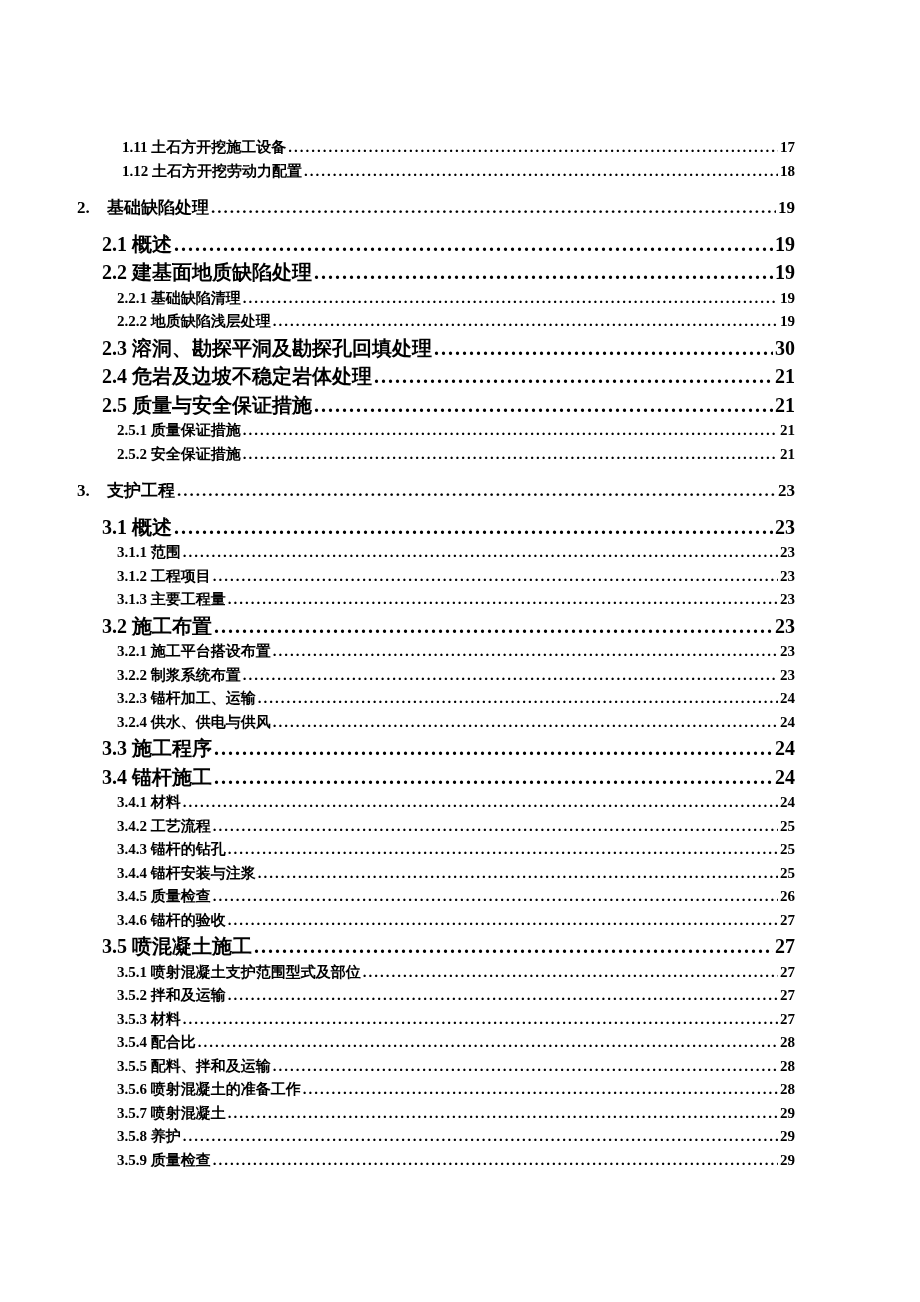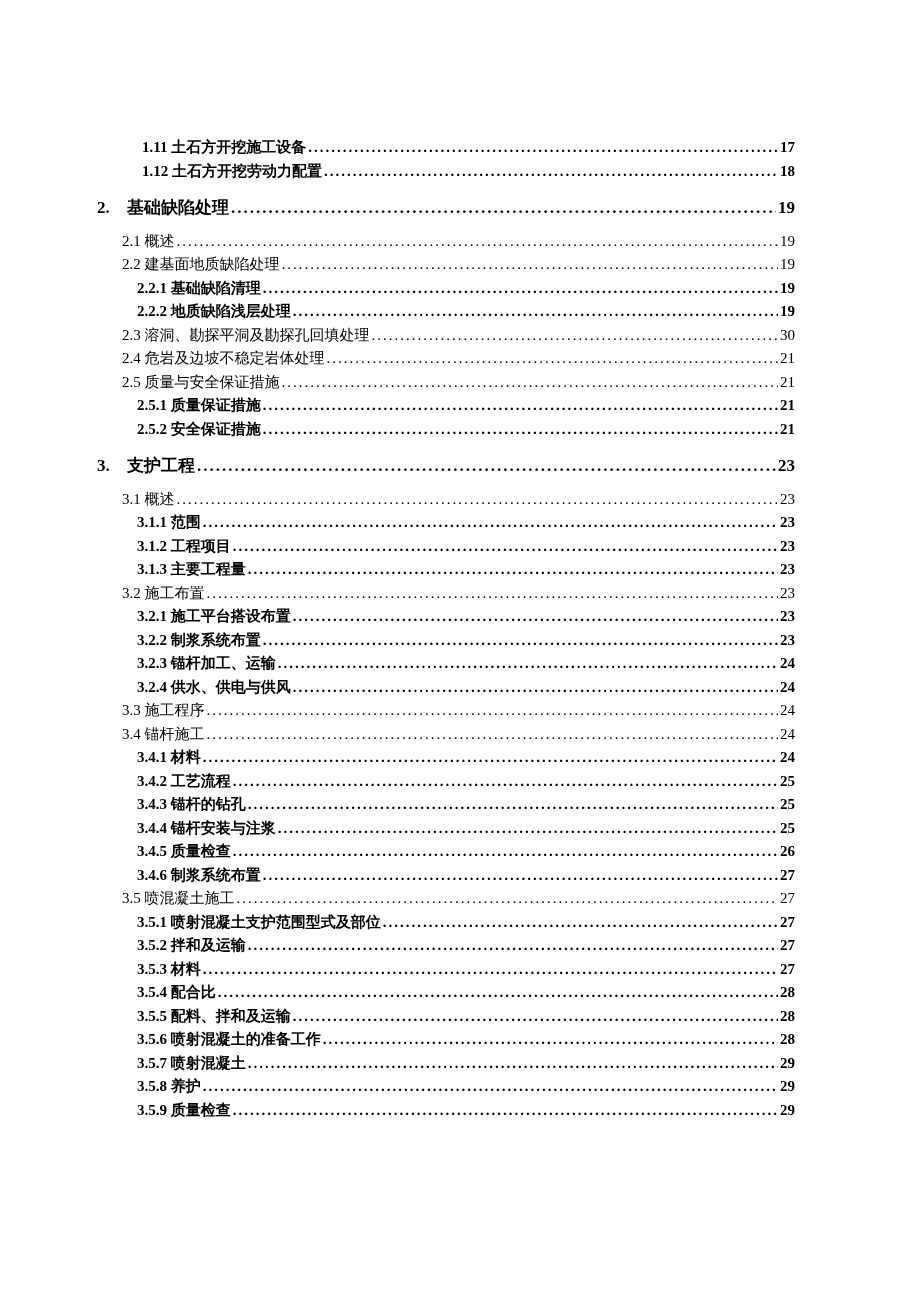--- a/index.html
+++ b/index.html
@@ -7,21 +7,21 @@
     padding: 0;
     background: #fff;
     font-family: "SimSun", "宋体", serif;
     color: #000;
     font-size: 15px;
   }
   .page {
     width: 920px;
     height: 1302px;
     box-sizing: border-box;
-    padding: 140px 125px 100px 97px;
+    padding: 140px 125px 100px 77px;
     position: relative;
   }
   .toc-line {
     display: flex;
     align-items: baseline;
     white-space: nowrap;
     line-height: 1.0;
     margin-bottom: 8.5px;
   }
   .toc-label {
@@ -33,21 +33,21 @@
     letter-spacing: 2px;
     margin: 0 2px;
   }
   .toc-dots::after {
     content: ".......................................................................................................................................................................................................";
   }
   .toc-page {
     flex: 0 0 auto;
   }
   .lvl1 { margin-left: 45px; font-weight: bold; font-size: 15px; }
-  .lvl2 { margin-left: 25px; font-weight: normal; font-size: 15px; }
+  .lvl2 { margin-left: 25px; font-weight: bold; font-size: 20px; }
   .lvl3 { margin-left: 40px; font-weight: bold; font-size: 15px; }
   .chapter {
     font-weight: bold;
     font-size: 17px;
     margin-left: 0;
     margin-top: 20px;
     margin-bottom: 18px;
   }
   .chapter .toc-dots { font-size: 17px; letter-spacing:2px;}
   .chapter .toc-page { font-size: 17px; }
@@ -201,21 +201,21 @@
       <span class="toc-label">3.4.4 锚杆安装与注浆</span>
       <span class="toc-dots"></span>
       <span class="toc-page">25</span>
     </div>
     <div class="toc-line lvl3">
       <span class="toc-label">3.4.5 质量检查</span>
       <span class="toc-dots"></span>
       <span class="toc-page">26</span>
     </div>
     <div class="toc-line lvl3">
-      <span class="toc-label">3.4.6 制浆系统布置</span>
+      <span class="toc-label">3.4.6 锚杆的验收</span>
       <span class="toc-dots"></span>
       <span class="toc-page">27</span>
     </div>
     <div class="toc-line lvl2">
       <span class="toc-label">3.5 喷混凝土施工</span>
       <span class="toc-dots"></span>
       <span class="toc-page">27</span>
     </div>
     <div class="toc-line lvl3">
       <span class="toc-label">3.5.1 喷射混凝土支护范围型式及部位</span>

